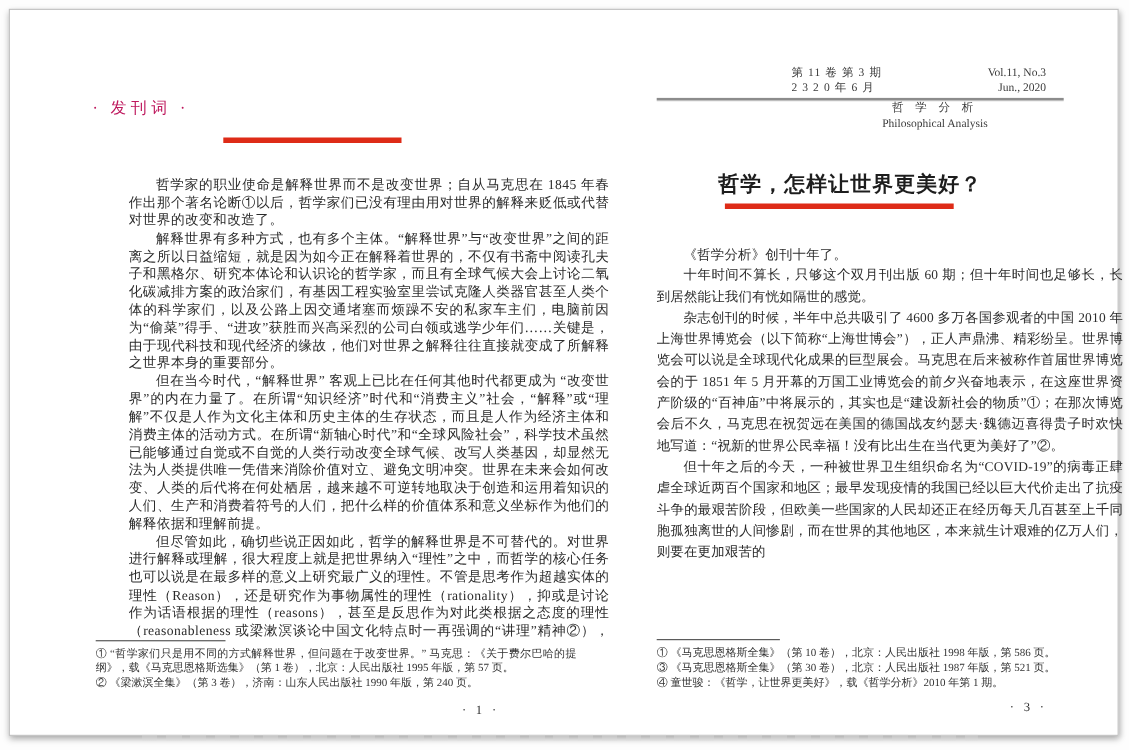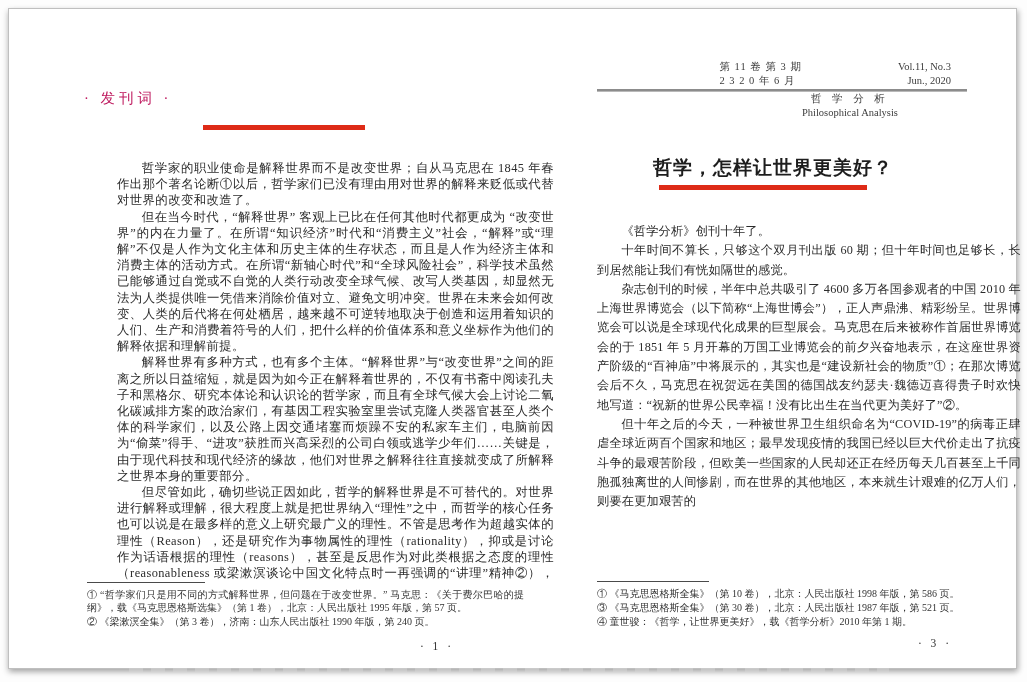--- a/index.html
+++ b/index.html
@@ -88,22 +88,22 @@
 
     <div>
       <div class="section-label">· 发刊词 ·</div>
 
       <div class="title-block-left">
         <div class="red-underline underline-left" style="background: rgb(222, 43, 23);"></div>
       </div>
 
       <div class="body-text left-body">
         <p>哲学家的职业使命是解释世界而不是改变世界；自从马克思在 1845 年春作出那个著名论断①以后，哲学家们已没有理由用对世界的解释来贬低或代替对世界的改变和改造了。</p>
+        <p>解释世界有多种方式，也有多个主体。“解释世界”与“改变世界”之间的距离之所以日益缩短，就是因为如今正在解释着世界的，不仅有书斋中阅读孔夫子和黑格尔、研究本体论和认识论的哲学家，而且有全球气候大会上讨论二氧化碳减排方案的政治家们，有基因工程实验室里尝试克隆人类器官甚至人类个体的科学家们，以及公路上因交通堵塞而烦躁不安的私家车主们，电脑前因为“偷菜”得手、“进攻”获胜而兴高采烈的公司白领或逃学少年们……关键是，由于现代科技和现代经济的缘故，他们对世界之解释往往直接就变成了所解释之世界本身的重要部分。</p>
         <p>但在当今时代，“解释世界” 客观上已比在任何其他时代都更成为 “改变世界”的内在力量了。在所谓“知识经济”时代和“消费主义”社会，“解释”或“理解”不仅是人作为文化主体和历史主体的生存状态，而且是人作为经济主体和消费主体的活动方式。在所谓“新轴心时代”和“全球风险社会”，科学技术虽然已能够通过自觉或不自觉的人类行动改变全球气候、改写人类基因，却显然无法为人类提供唯一凭借来消除价值对立、避免文明冲突。世界在未来会如何改变、人类的后代将在何处栖居，越来越不可逆转地取决于创造和运用着知识的人们、生产和消费着符号的人们，把什么样的价值体系和意义坐标作为他们的解释依据和理解前提。</p>
-        <p>解释世界有多种方式，也有多个主体。“解释世界”与“改变世界”之间的距离之所以日益缩短，就是因为如今正在解释着世界的，不仅有书斋中阅读孔夫子和黑格尔、研究本体论和认识论的哲学家，而且有全球气候大会上讨论二氧化碳减排方案的政治家们，有基因工程实验室里尝试克隆人类器官甚至人类个体的科学家们，以及公路上因交通堵塞而烦躁不安的私家车主们，电脑前因为“偷菜”得手、“进攻”获胜而兴高采烈的公司白领或逃学少年们……关键是，由于现代科技和现代经济的缘故，他们对世界之解释往往直接就变成了所解释之世界本身的重要部分。</p>
         <p>但尽管如此，确切些说正因如此，哲学的解释世界是不可替代的。对世界进行解释或理解，很大程度上就是把世界纳入“理性”之中，而哲学的核心任务也可以说是在最多样的意义上研究最广义的理性。不管是思考作为超越实体的理性（Reason），还是研究作为事物属性的理性（rationality），抑或是讨论作为话语根据的理性（reasons），甚至是反思作为对此类根据之态度的理性（reasonableness 或梁漱溟谈论中国文化特点时一再强调的“讲理”精神②），也不</p>
       </div>
 
       <div class="footnote-divider divider-left"></div>
 
       <div class="footnotes footnotes-left">
         <p>① “哲学家们只是用不同的方式解释世界，但问题在于改变世界。” 马克思：《关于费尔巴哈的提纲》，载《马克思恩格斯选集》（第 1 卷），北京：人民出版社 1995 年版，第 57 页。</p>
         <p>② 《梁漱溟全集》（第 3 卷），济南：山东人民出版社 1990 年版，第 240 页。</p>
       </div>
 

